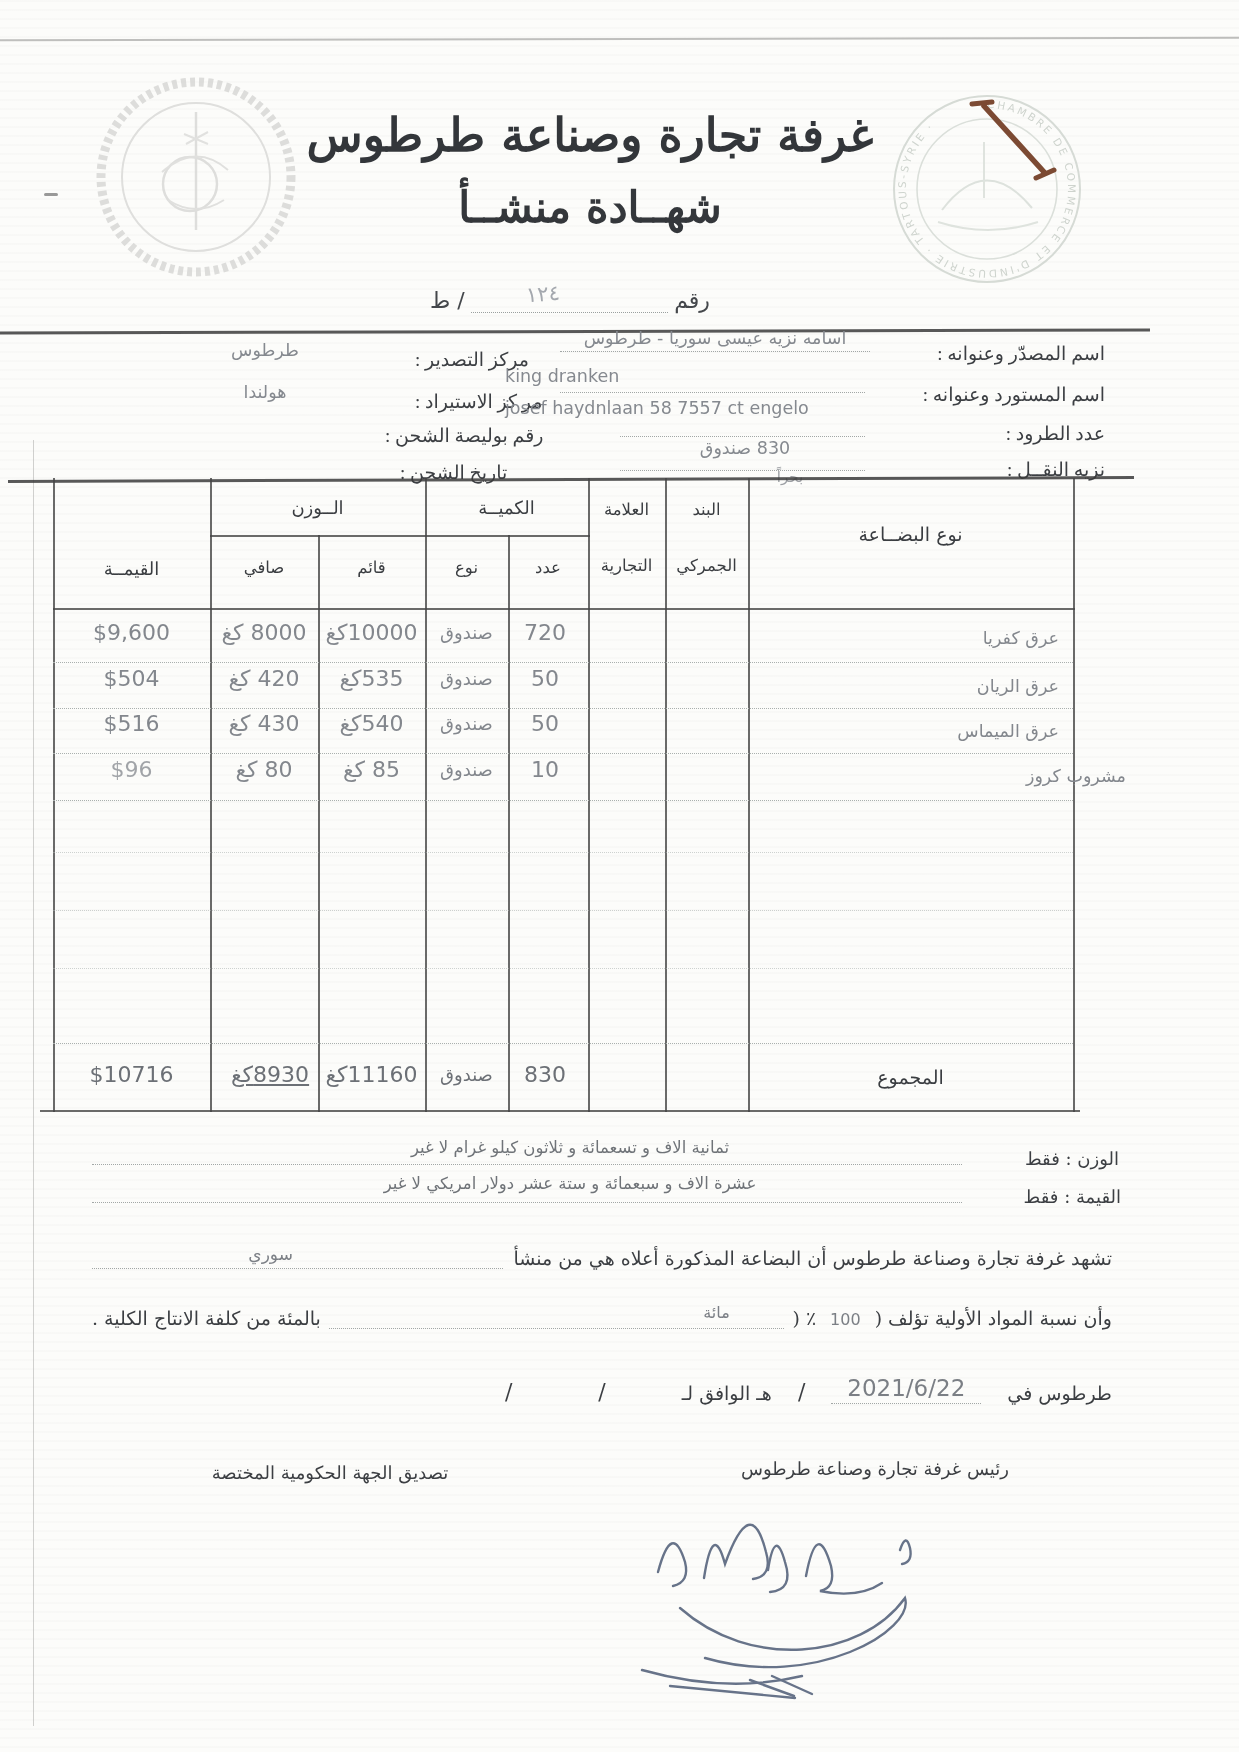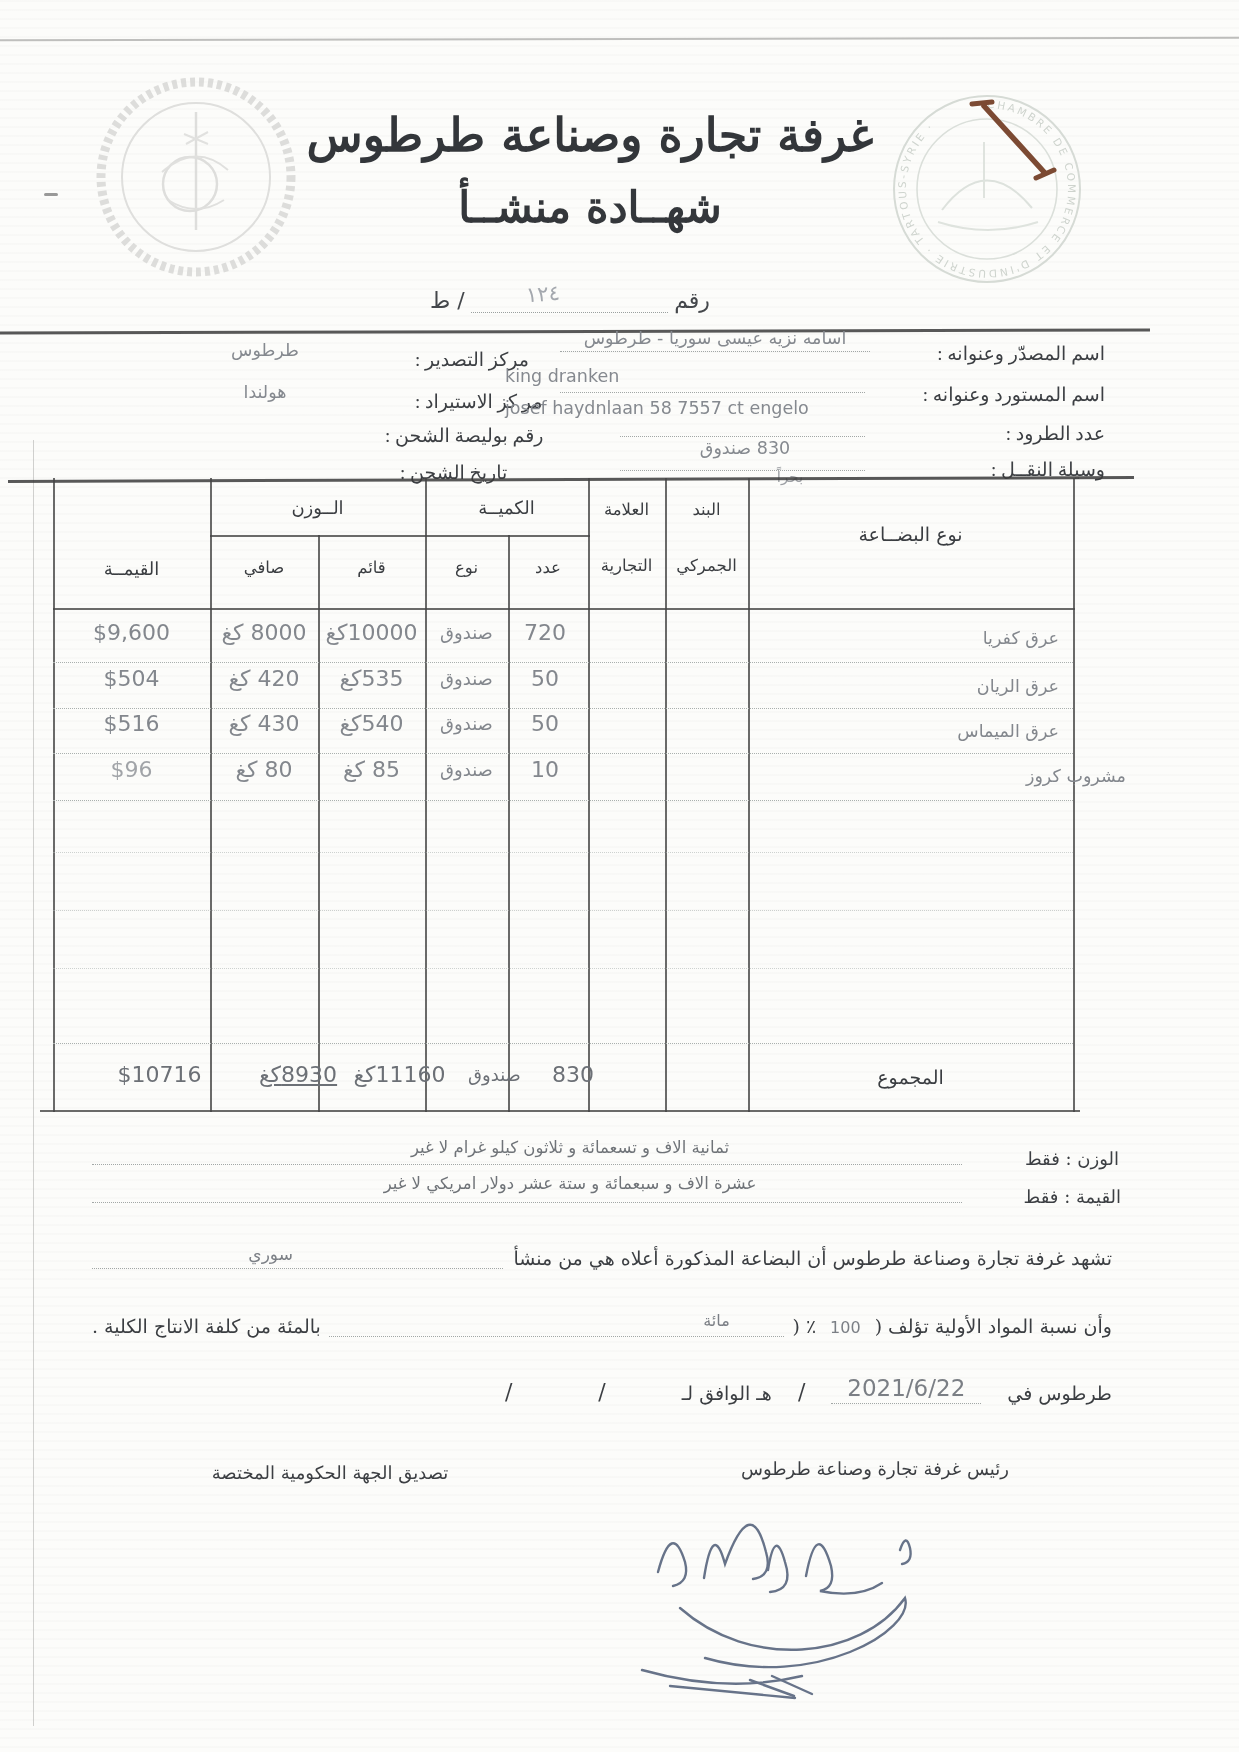--- a/index.html
+++ b/index.html
@@ -33,21 +33,21 @@
   .fval{color:#85898f;font-size:17.5px;white-space:nowrap;}
   .dotted{border-bottom:1.5px dotted #a2a7a6;}
   
   .vl{position:absolute;width:2px;background:#454545;opacity:.8;}
   .hl{position:absolute;height:2px;background:#454545;opacity:.8;}
   .dl{position:absolute;height:0;border-top:1.6px dotted #aab0ae;}
   .dl.faint{opacity:.55;}
   .th{position:absolute;font-family:"DejaVu Serif",serif;font-size:18px;color:#3a3d41;text-align:center;}
   .td{position:absolute;font-size:22px;color:#83878d;text-align:center;white-space:nowrap;}
   .td.goods{font-size:17.5px;text-align:right;padding-right:14px;box-sizing:border-box;}
-  .tot{color:#6c7076;padding-left:28px;}
+  .tot{color:#6c7076;}
   
   .sumlabel{font-family:"DejaVu Serif",serif;font-size:18px;color:#3c3f43;}
   .sumval{color:#6f7378;font-size:16.5px;white-space:nowrap;}
   .cert{font-family:"DejaVu Serif",serif;font-size:19px;color:#3b3e42;}
   .hand{color:#7b7f85;}
   .sig-title{font-family:"DejaVu Serif",serif;font-size:18px;color:#3c3f43;white-space:nowrap;}
   svg{display:block;}
 </style>
 </head>
 <body>
@@ -117,21 +117,21 @@
   <div class="abs dotted" style="left:560px;top:366px;width:305px;height:26px;"></div>
   <div class="abs flabel rtl" style="left:415px;top:390px;width:135px;text-align:left;">مر كز الاستيراد :</div>
   <div class="abs fval rtl" style="left:230px;top:382px;width:70px;text-align:center;">هولندا</div>
   <div class="abs fval ltr" style="left:505px;top:398px;width:300px;">josef haydnlaan 58 7557 ct engelo</div>
 
   <div class="abs flabel rtl" style="right:134px;top:422px;">عدد الطرود :</div>
   <div class="abs dotted" style="left:620px;top:416px;width:245px;height:20px;"></div>
   <div class="abs fval rtl" style="left:680px;top:438px;width:130px;text-align:center;">830 صندوق</div>
   <div class="abs flabel rtl" style="left:385px;top:424px;width:165px;text-align:left;">رقم بوليصة الشحن :</div>
 
-  <div class="abs flabel rtl" style="right:134px;top:458px;">وسيلة النقــل :</div>
+  <div class="abs flabel rtl" style="right:134px;top:458px;">نزيه النقــل :</div>
   <div class="abs dotted" style="left:620px;top:452px;width:245px;height:18px;"></div>
   <div class="abs fval rtl" style="left:755px;top:468px;width:70px;text-align:center;font-size:15px;opacity:.8;">بحراً</div>
   <div class="abs flabel rtl" style="left:400px;top:461px;width:150px;text-align:left;">تاريخ الشحن :</div>
 
   <div class="abs rule-b"></div>
 
   <div class="vl" style="left:53px;top:478px;height:634px;"></div>
   <div class="vl" style="left:210px;top:478px;height:634px;"></div>
   <div class="vl" style="left:318px;top:535px;height:577px;"></div>
   <div class="vl" style="left:425px;top:478px;height:634px;"></div>
@@ -214,21 +214,21 @@
     <span class="cert rtl">تشهد غرفة تجارة وصناعة طرطوس أن البضاعة المذكورة أعلاه هي من منشأ</span>
     <span class="dotted" style="flex:1;position:relative;height:28px;">
       <span class="hand rtl" style="position:absolute;left:38%;bottom:4px;font-size:17px;">سوري</span>
     </span>
   </div>
 
   <div class="abs" style="left:92px;top:1300px;width:1020px;display:flex;direction:rtl;align-items:flex-end;gap:8px;">
     <span class="cert rtl">وأن نسبة المواد الأولية تؤلف (</span>
     <span class="hand ltr" style="font-size:16px;padding:0 6px;">100</span>
     <span class="cert rtl">) ٪</span>
-    <span class="dotted" style="flex:1;position:relative;height:28px;margin-top:8px;">
+    <span class="dotted" style="flex:1;position:relative;height:28px;">
       <span class="hand rtl" style="position:absolute;right:12%;bottom:6px;font-size:16px;">مائة</span>
     </span>
     <span class="cert rtl">بالمئة من كلفة الانتاج الكلية .</span>
   </div>
 
   <div class="abs" style="left:200px;top:1375px;width:912px;display:flex;direction:rtl;align-items:flex-end;gap:26px;">
     <span class="cert rtl">طرطوس في</span>
     <span class="dotted hand ltr" style="width:150px;text-align:center;font-size:23px;padding-bottom:2px;">2021/6/22</span>
     <span class="cert" style="font-size:22px;">/</span>
     <span class="cert rtl">هـ الوافق لـ</span>

